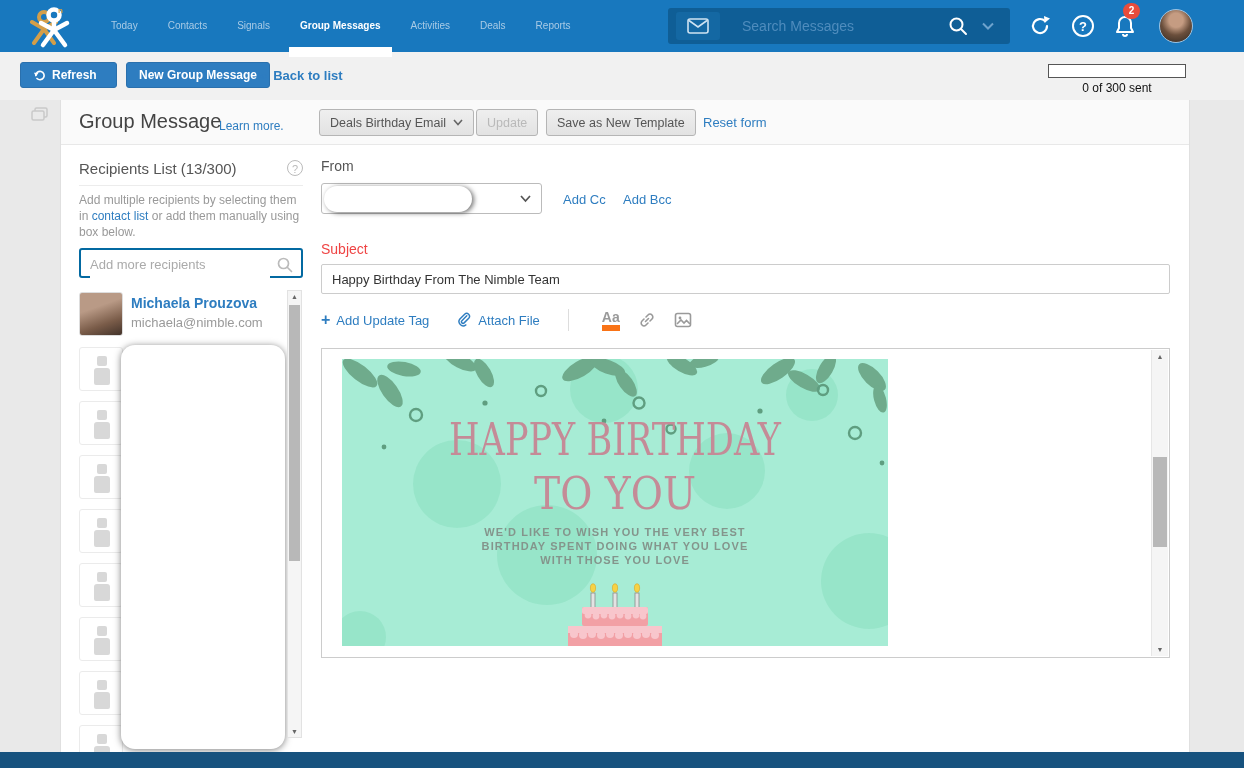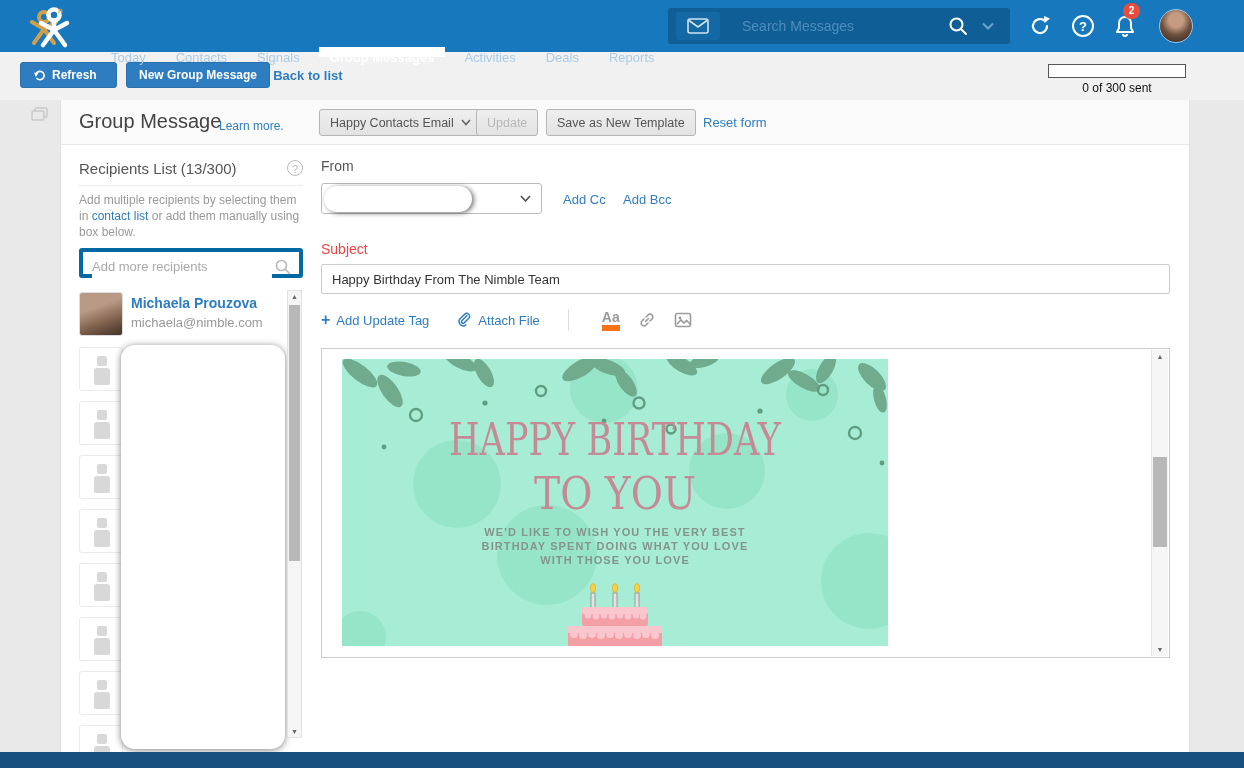--- a/index.html
+++ b/index.html
@@ -4,21 +4,21 @@
 <style>
   * { margin:0; padding:0; box-sizing:border-box; }
   html,body { width:1244px; height:768px; }
   body { font-family:"Liberation Sans", sans-serif; background:#e9e9e9; position:relative; overflow:hidden; }
   .page { position:absolute; inset:0; width:1244px; height:768px; }
 
   
   .topnav { position:absolute; left:0; top:0; width:1244px; height:52px; background:var(--nav); z-index:30; }
   .logo { position:absolute; left:22px; top:5px; width:62px; height:44px; }
   .nav-items { position:absolute; left:96px; top:0; height:52px; display:flex; }
-  .nav-item { position:relative; padding:8px 15px; line-height:52px; font-size:13px; color:#a9cbe6; cursor:pointer;margin-top:24px; }
+  .nav-item { position:relative; padding:0 15px; line-height:52px; font-size:10px; color:#a9cbe6; cursor:pointer; }
   .nav-item.active { color:#fff; font-weight:bold; }
   .nav-item.active::after { content:""; position:absolute; left:4px; right:4px; bottom:-5px; height:10px; background:#fff; }
   .nav-search { position:absolute; left:668px; top:8px; width:342px; height:36px; background:#0f5e96; border-radius:3px; display:flex; align-items:center; }
   .mail-tile { width:44px; height:28px; margin-left:8px; background:#1468a3; border-radius:3px; display:flex; align-items:center; justify-content:center; }
   .nav-search-input { flex:1; background:transparent; border:none; outline:none; color:#cfe3f2; font-size:14px; padding-left:22px; font-family:"Liberation Sans",sans-serif; }
   .nav-search-input::placeholder { color:#4f8cbd; }
   .nav-search .mag { margin-right:14px; }
   .nav-search .chev { margin-right:16px; }
   .nav-right-icon { position:absolute; top:14px; width:24px; height:24px; cursor:pointer; }
   .badge { position:absolute; left:1123px; top:3px; min-width:17px; height:16px; background:#e74c3c; border-radius:9px; color:#fff; font-size:10px; font-weight:bold; text-align:center; line-height:16px; padding:0 3px; z-index:2; }
@@ -45,21 +45,21 @@
   .upd-btn { left:415px; color:#b9b9b9; cursor:default; }
   .save-btn { left:485px; }
   .reset-link { position:absolute; left:642px; top:15px; font-size:13px; color:var(--link); cursor:pointer; }
 
   
   .recip-title { position:absolute; left:18px; top:60px; font-size:15px; color:#555; }
   .help-circ { position:absolute; left:226px; top:60px; width:16px; height:16px; border:1px solid #bbb; border-radius:50%; color:#bbb; font-size:11px; text-align:center; line-height:16px; cursor:pointer; }
   .recip-divider { position:absolute; left:18px; top:85px; width:224px; height:1px; background:#ececec; }
   .recip-desc { position:absolute; left:18px; top:93px; width:228px; font-size:12px; color:#999; line-height:1.32; }
   .recip-desc a { color:var(--link); text-decoration:none; cursor:pointer; }
-  .recip-search { position:absolute; left:18px; top:148px; width:224px; height:30px; border:4px solid #0369a1; border-radius:3px; background:#fff; }
+  .recip-search { position:absolute; left:18px; top:148px; width:224px; height:30px; border:2px solid #0369a1; border-radius:3px; background:#fff; }
   .recip-search input { position:absolute; left:9px; top:0; width:180px; height:28px; border:none; outline:none; font-size:13px; color:#444; font-family:"Liberation Sans",sans-serif; }
   .recip-search input::placeholder { color:#aaa; }
   .recip-search .mag { position:absolute; right:8px; top:7px; }
   .recip-list { position:absolute; left:0; top:188px; width:246px; height:464px; overflow:hidden; }
   .recip-row1 { position:absolute; left:18px; top:4px; width:210px; height:46px; }
   .recip-avatar { position:absolute; left:0; top:0; width:44px; height:44px; border-radius:3px; background:linear-gradient(160deg,#b99a86 0 35%,#7a5c49 70%,#43332a 100%); border:1px solid #ddd; }
   .recip-name { position:absolute; left:52px; top:3px; font-size:14px; font-weight:bold; color:var(--link); cursor:pointer; white-space:nowrap; }
   .recip-email { position:absolute; left:52px; top:23px; font-size:13px; color:#9a9a9a; white-space:nowrap; }
   .ph-row { position:absolute; left:18px; width:44px; height:44px; background:#fff; border:1px solid #ebebeb; border-radius:3px; }
   .ph-head { position:absolute; left:17px; top:8px; width:10px; height:10px; background:#d8d8d8; border-radius:2px; }
@@ -194,21 +194,21 @@
     <rect x="4" y="1" width="12" height="9" rx="1.5" fill="none" stroke="#c9c9c9" stroke-width="1.5"></rect>
     <rect x="1" y="4" width="12" height="9" rx="1.5" fill="#e9e9e9" stroke="#c9c9c9" stroke-width="1.5"></rect>
   </svg>
 
   <div class="card">
 
     <div class="card-header">
       <div class="gm-title">Group Message</div>
       <a class="learn-more">Learn more.</a>
       <button class="gray-btn tpl-dd">
-        <span>Happy Contacts Email</span>
+        <span>Deals Birthday Email</span>
         <svg width="10" height="7" viewBox="0 0 10 7">
             <polyline points="1,1 5,5.5 9,1" fill="none" stroke="#666" stroke-width="1.6"></polyline>
           </svg>
       </button>
       <button class="gray-btn upd-btn" disabled="">
         <span>Update</span>
       </button>
       <button class="gray-btn save-btn">
         <span>Save as New Template</span>
       </button>

